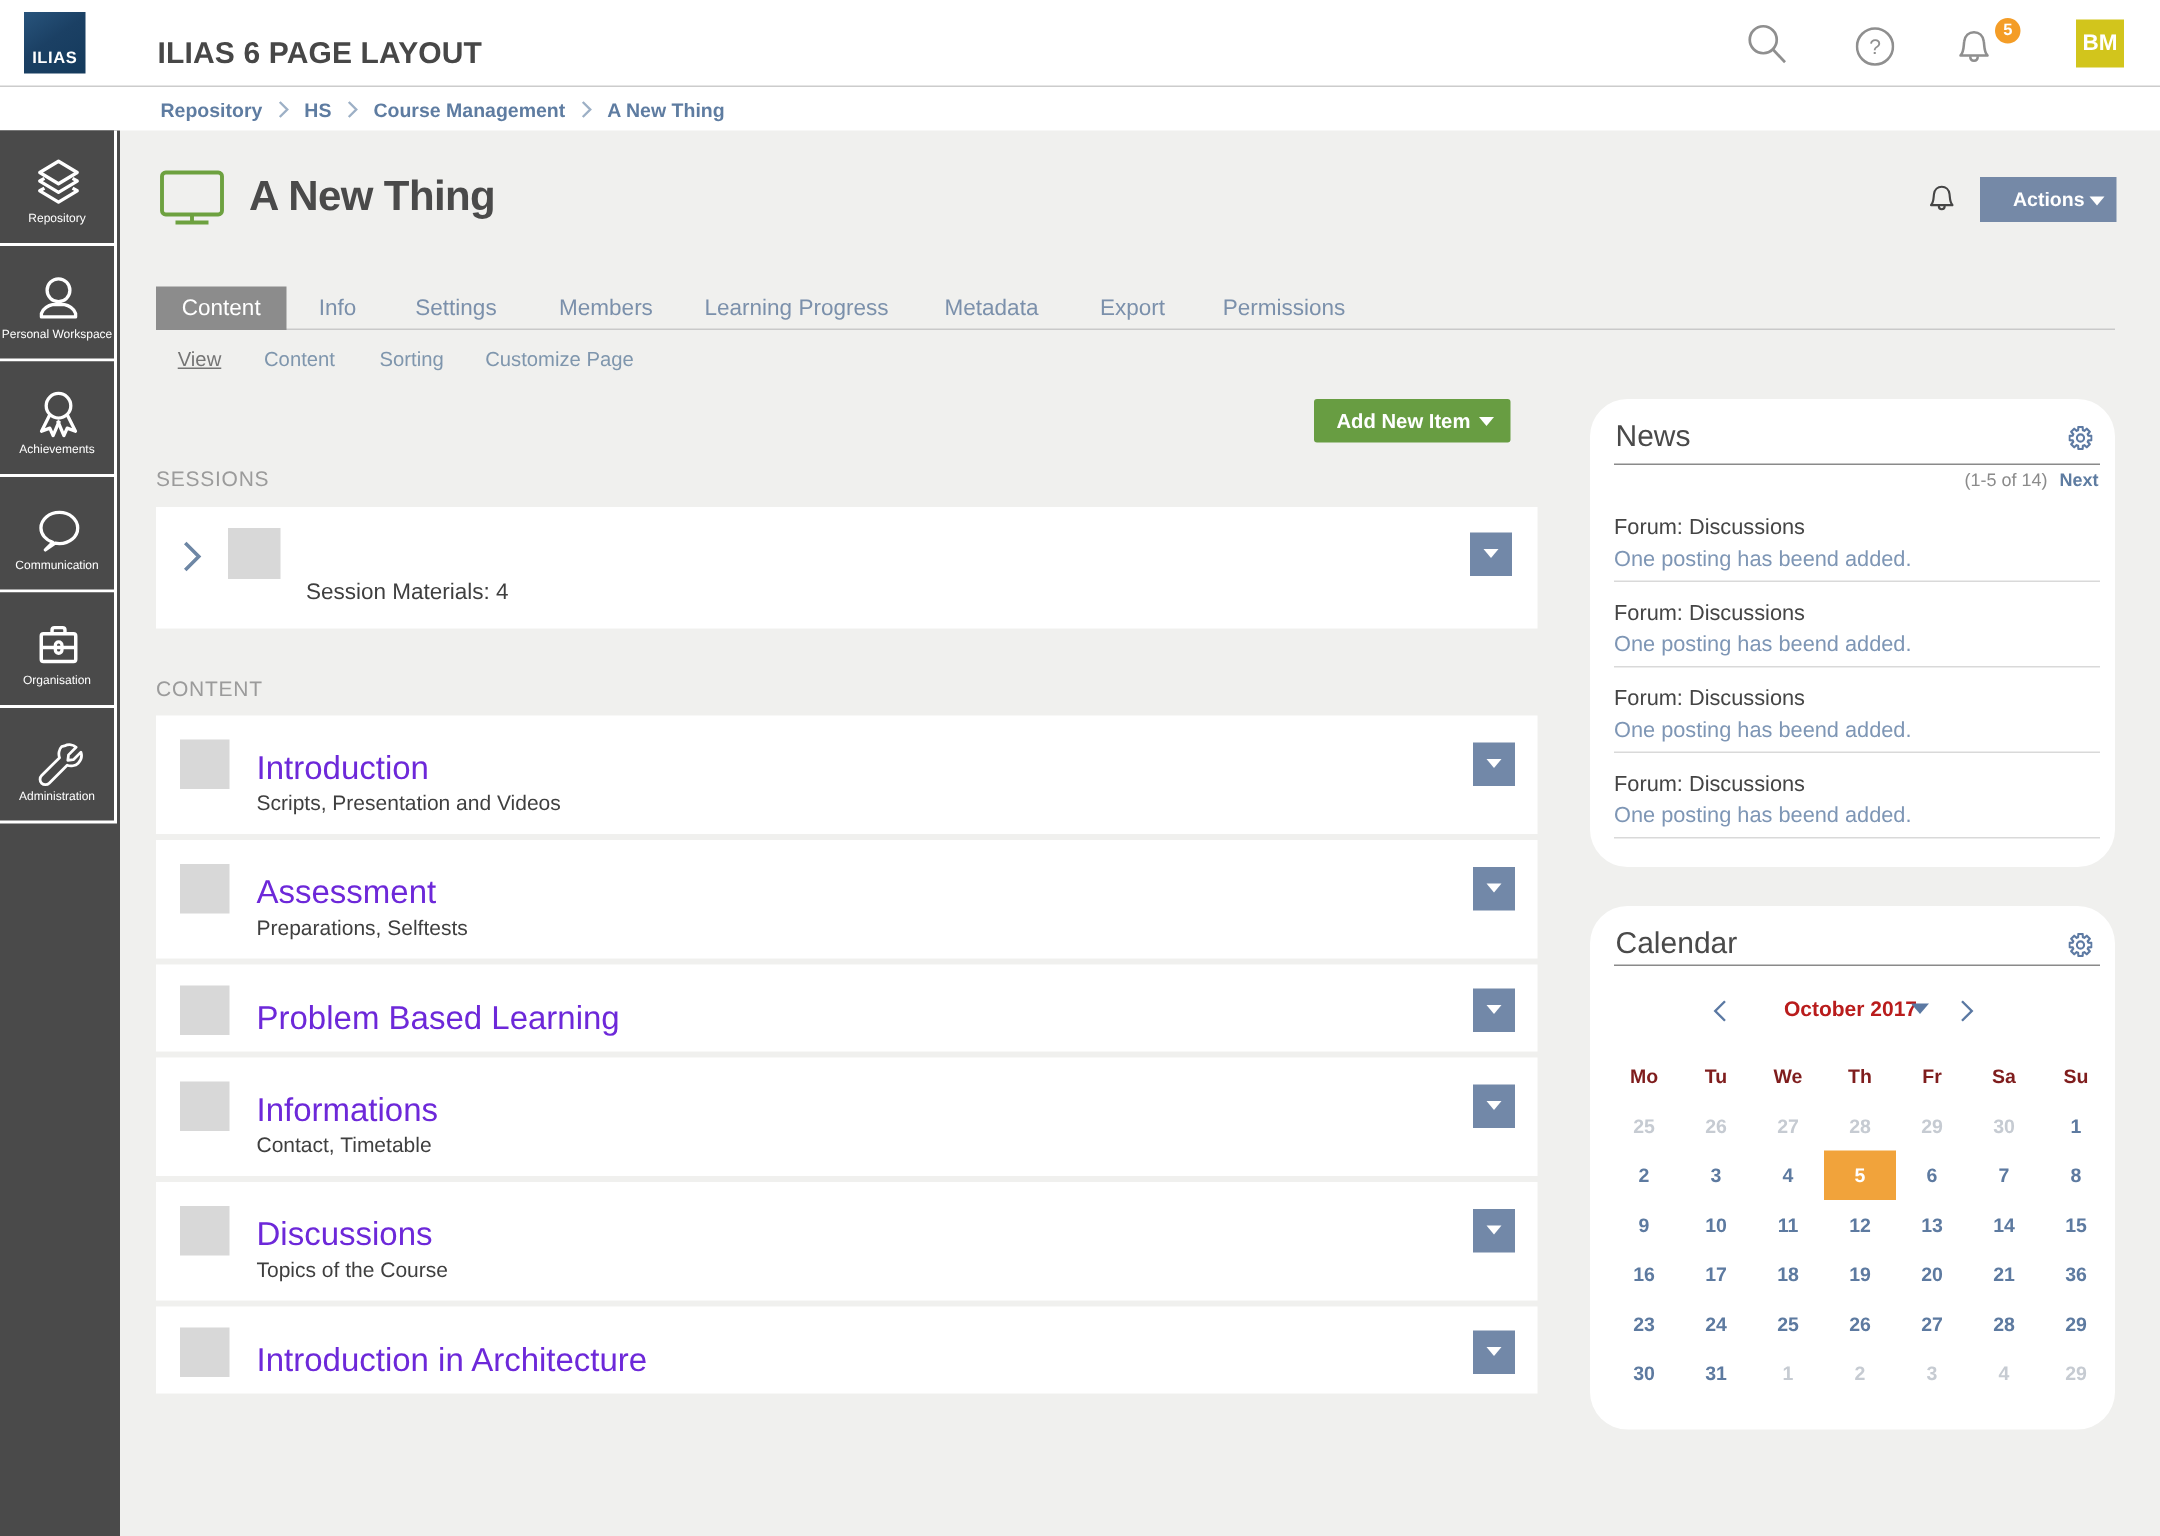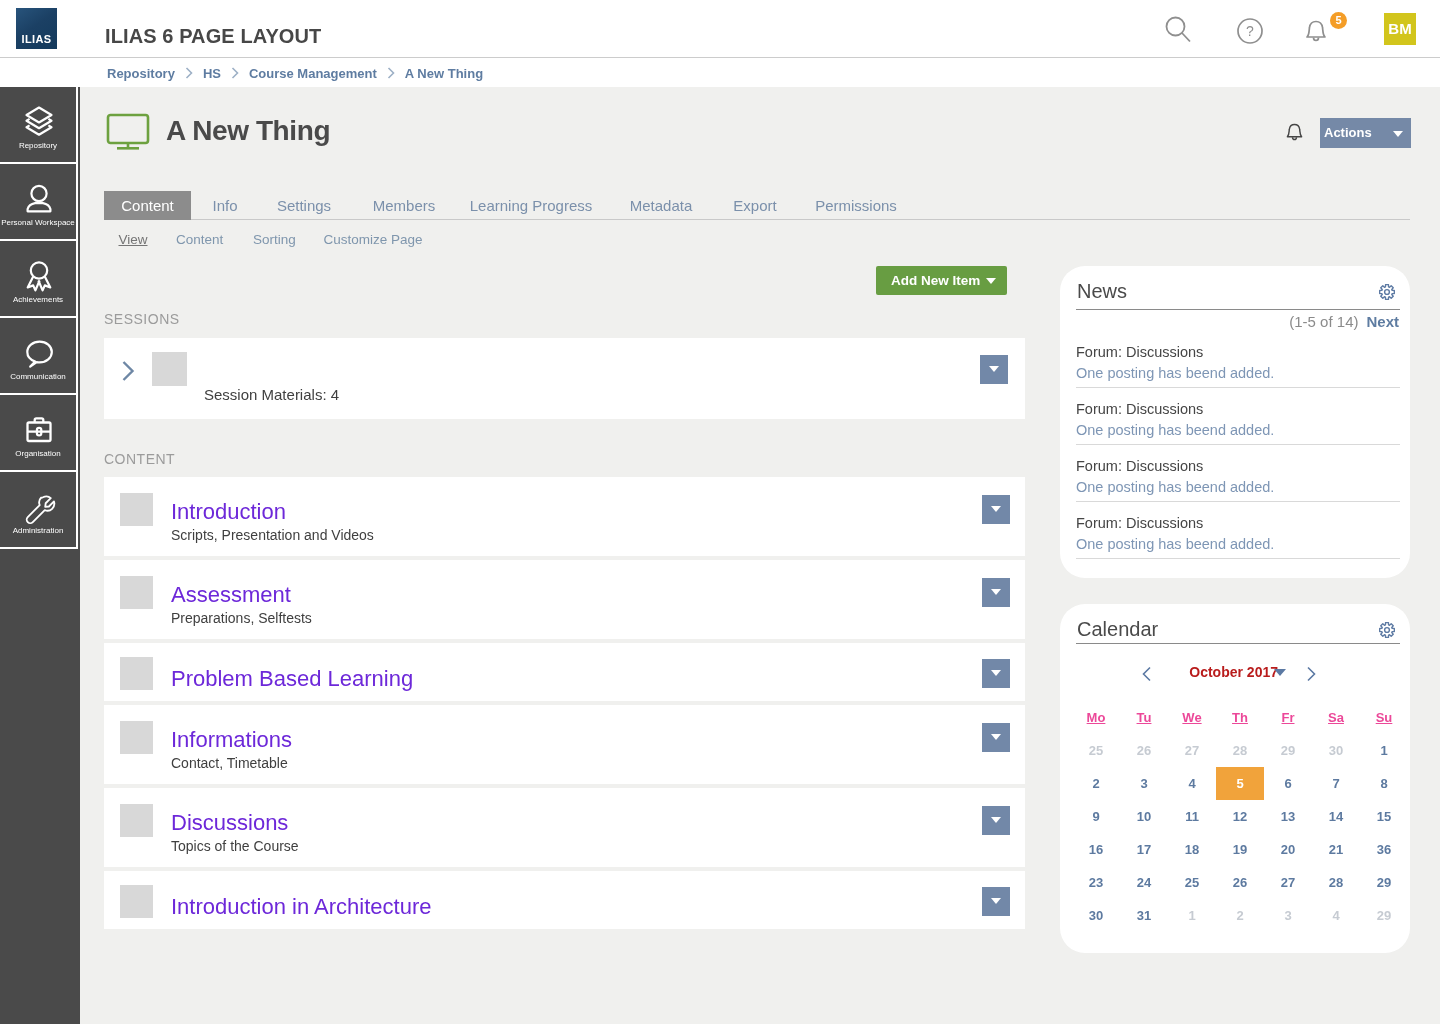--- a/index.html
+++ b/index.html
@@ -22,21 +22,21 @@
 
 .sidebar { position:absolute; top:87px; left:0; width:80px; height:937px; background:#4a4a4a; }
 .sitems { position:absolute; top:0; left:0; width:78px; border-right:2px solid #fff; }
 .sitem { height:77px; border-bottom:2px solid #fff; position:relative; background:#4a4a4a; }
 .sitem svg { position:absolute; left:calc(50% + 1px); transform:translateX(-50%); top:17px; }
 .sitem span { position:absolute; left:-10px; right:-10px; bottom:12px; text-align:center; color:#fff; font-size:8px; white-space:nowrap; }
 
 
 .mainbg { position:absolute; left:80px; top:87px; width:1360px; height:937px; background:#f0f0ee; }
 .h2title { position:absolute; left:166px; top:115px; font-size:28px; font-weight:bold; color:#4a4a4a; letter-spacing:-0.4px; }
-.actions { position:absolute; left:1320px; top:118px; width:91px; height:30px; background:#7589a7; color:#fff; font-size:13px; font-weight:bold; line-height:30px; padding-left:4px; }
+.actions { position:absolute; left:1320px; top:118px; width:91px; height:30px; background:#7589a7; color:#fff; font-size:13px; font-weight:bold; line-height:30px; padding-left:22px; }
 .actions .car { position:absolute; right:8px; top:13px; width:0; height:0; border-left:5.5px solid transparent; border-right:5.5px solid transparent; border-top:6.5px solid #fff; }
 
 
 .tabline { position:absolute; left:104px; top:219px; width:1306px; height:1px; background:#c9c9c9; }
 .tab-active { position:absolute; left:104px; top:191px; width:87px; height:29px; background:#8c8c8c; color:#fff; font-size:15px; text-align:center; line-height:29px; }
 .tab { position:absolute; top:191px; height:29px; line-height:29px; font-size:15px; color:#7b90ab; text-align:center; }
 .sub { position:absolute; top:232px; height:16px; line-height:16px; font-size:13.5px; color:#7f96ad; text-align:center; }
 
 
 .addnew { position:absolute; left:876px; top:266px; width:131px; height:29px; background:#689d42; border-radius:2px; color:#fff; font-size:13.5px; font-weight:bold; line-height:29px; padding-left:15px; }
@@ -55,35 +55,35 @@
 
 .crow { position:absolute; left:104px; width:921px; background:#fff; }
 .ctitle { position:absolute; left:67px; font-size:22px; color:#6d28d9; }
 .csub { position:absolute; left:67px; font-size:14px; color:#3f3f3f; }
 
 
 .panel { position:absolute; left:1060px; width:350px; background:#fff;border-radius:25px; }
 .ptitle { position:absolute; left:17px; font-size:20px; color:#4a4a4a; }
 .prule { position:absolute; left:16px; right:10px; height:1px; background:#8a8a8a; }
 .gear { position:absolute; left:319px; }
-.pager { position:absolute; right:11px; top:47px; font-size:15px; color:#8b8b8b; }
+.pager { position:absolute; right:11px; top:47px; font-size:12px; color:#8b8b8b; }
 .pager b { color:#5e7ca1; margin-left:8px; }
 .nentry { position:absolute; left:16px; right:10px; }
 .nl1 { font-size:14.5px; color:#454545; }
 .nl2 { font-size:14.5px; color:#7e96b5; margin-top:5px; }
 .nsep { position:absolute; left:16px; right:10px; height:1px; background:#d9d9d9; }
 
 
 .cal-nav { position:absolute; top:60px; left:0; right:0; }
 .monthlbl { position:absolute; left:93px; top:0; width:125px; text-align:right; font-size:14px; font-weight:bold; color:#b91c1c; }
 .mcar { position:absolute; left:214px; top:5px; width:0; height:0; border-left:6px solid transparent; border-right:6px solid transparent; border-top:7px solid #5b79a3; }
 .cal-grid { position:absolute; left:12px; top:0; }
 .ccell { position:absolute; width:48px; height:33px; text-align:center; font-size:13px; font-weight:bold; color:#5d7aa0; line-height:33px; }
 .cmut { color:#c6cbd2; }
-.chdr { color:#ec4899;text-decoration:underline; }
+.chdr { color:#7f1d1d; }
 .csel { background:#f1a33b; color:#fff; }
 </style>
 </head>
 <body>
 
 <div class="mainbg"></div>
 
 <div class="header">
   <div class="logo">
       <span>ILIAS</span>

